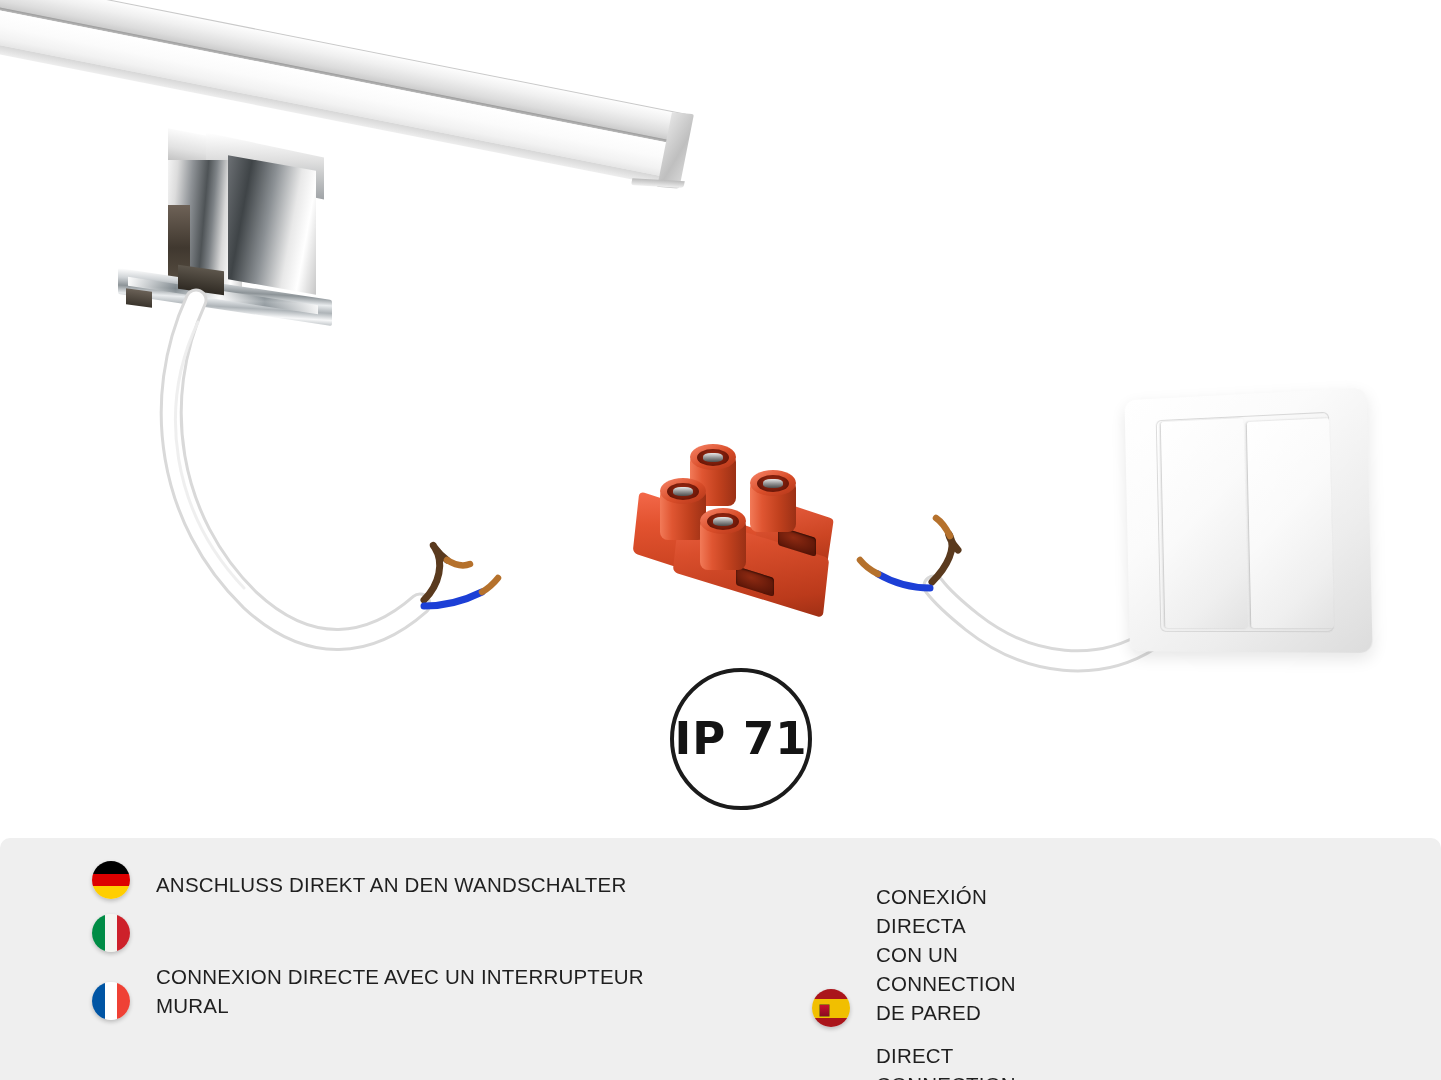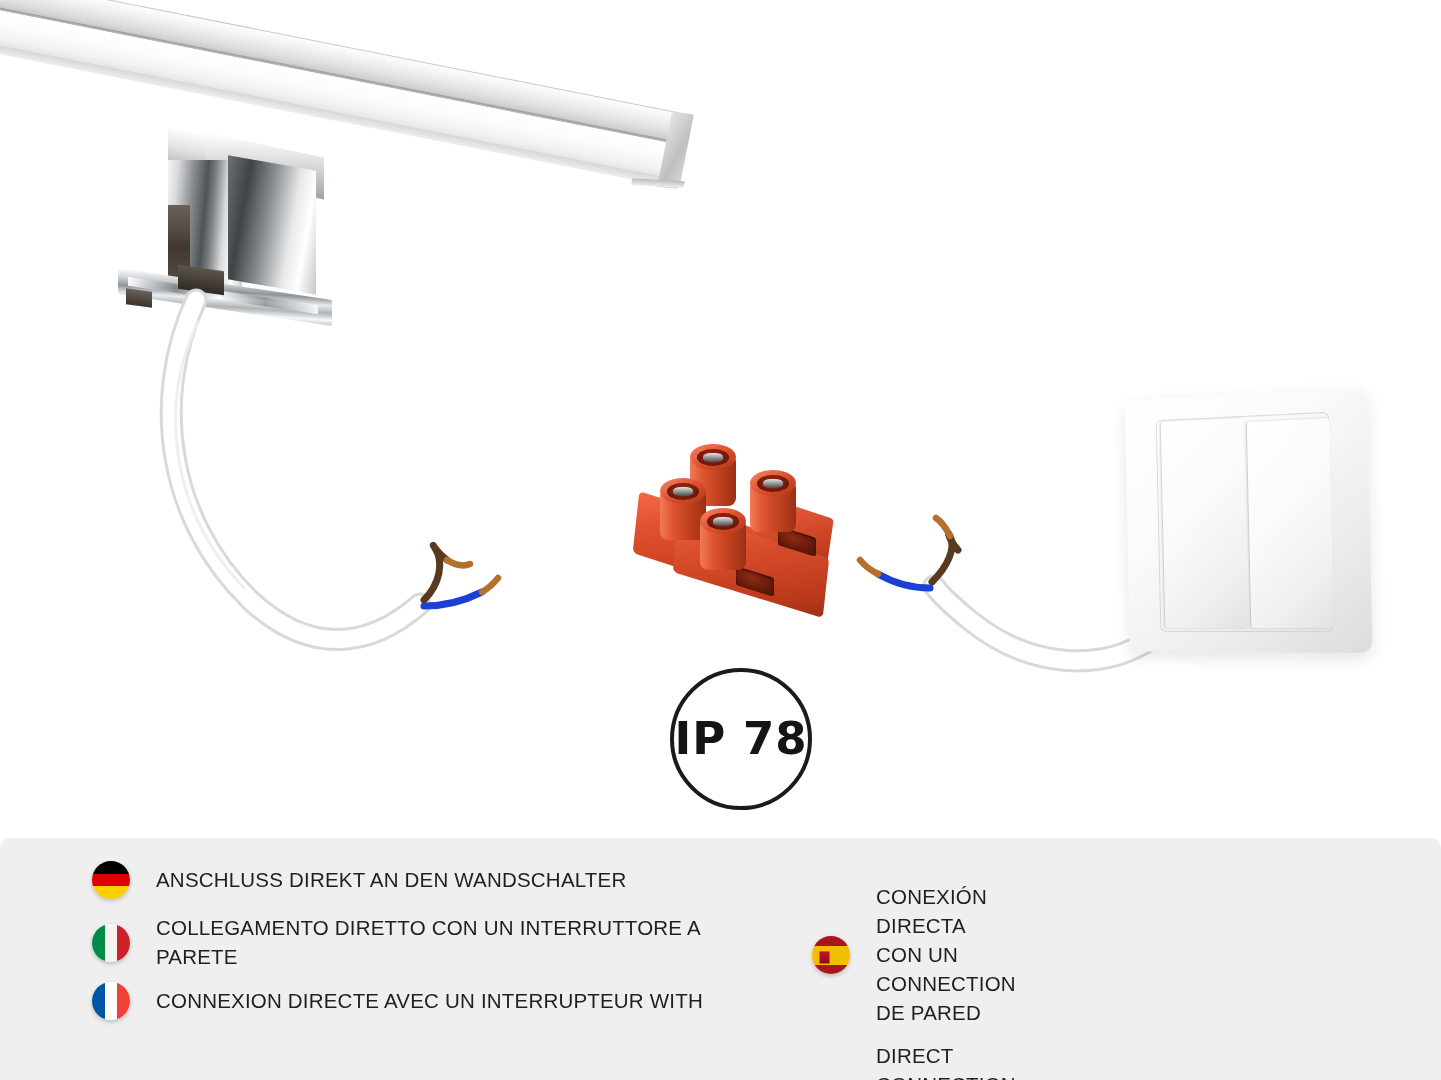--- a/index.html
+++ b/index.html
@@ -308,21 +308,21 @@
   .col {
     box-sizing: border-box;
     padding-top: 22px;
   }
   .col.left  { width: 720px; padding-left: 92px; }
   .col.right { width: 721px; padding-left: 812px; position: absolute; left:0; top:0; padding-left: 0; }
   .col.right .rows { margin-left: 812px; }
 
   .lang-row {
     display: flex;
-    align-items: center;
+    align-items: flex-end;
     margin-bottom: 14px;
   }
   .lang-row.r2 { margin-bottom: 10px; }
 
   .flag {
     position: relative;
     width: 38px; height: 38px;
     border-radius: 50%;
     overflow: hidden;
     flex: 0 0 38px;
@@ -427,21 +427,21 @@
       </div>
       <div class="conn-port p3">
         <div class="tube"></div>
           <div class="rim"></div>
           <div class="hole"></div>
           <div class="metal"></div>
       </div>
     </div>
 
     <div class="ip-badge">
-      <span class="ip-badge-text">IP 78</span>
+      <span class="ip-badge-text">IP 71</span>
     </div>
 
     <svg class="cable-svg" width="1441" height="838">
       <path d="M1150,640 C1100,672 1030,668 972,622 C952,606 940,594 934,586" fill="none" stroke="#d9d9d9" stroke-width="23" stroke-linecap="round"></path>
       <path d="M1150,640 C1100,672 1030,668 972,622 C952,606 940,594 934,586" fill="none" stroke="#ffffff" stroke-width="17" stroke-linecap="round"></path>
 
       <path d="M932,582 C948,566 956,548 950,536 C946,528 950,542 958,550" fill="none" stroke="#5a3a1e" stroke-width="7" stroke-linecap="round"></path>
       <path d="M950,536 C946,528 942,522 936,518" fill="none" stroke="#b5712c" stroke-width="6.5" stroke-linecap="round"></path>
 
       <path d="M930,588 C908,588 892,582 878,574" fill="none" stroke="#1c3fd6" stroke-width="7" stroke-linecap="round"></path>
@@ -469,30 +469,29 @@
         </span>
         <span class="lang-text">ANSCHLUSS DIREKT AN DEN WANDSCHALTER</span>
       </div>
 
       <div class="lang-row r2">
         <span class="flag">
           <span class="v3" style="left:0;    background:#008C45;"></span>
           <span class="v3" style="left:33.3%;background:#F4F5F0;"></span>
           <span class="v3" style="left:66.6%;background:#CD212A;"></span>
         </span>
-        <span class="lang-text">COLLEGAMENTO DIRETTO CON UN INTERRUTTORE A PARETE</span>
       </div>
 
       <div class="lang-row r2">
         <span class="flag">
           <span class="v3" style="left:0;    background:#0055A4;"></span>
           <span class="v3" style="left:33.3%;background:#FFFFFF;"></span>
           <span class="v3" style="left:66.6%;background:#EF4135;"></span>
         </span>
-        <span class="lang-text">CONNEXION DIRECTE AVEC UN INTERRUPTEUR WITH</span>
+        <span class="lang-text">CONNEXION DIRECTE AVEC UN INTERRUPTEUR MURAL</span>
       </div>
 
     </div>
 
     <div class="col right">
       <div class="rows" style="padding-top:22px;">
 
         <div class="lang-row">
           <span class="flag">
             <span class="h3" style="top:0;     height:25%;  background:#AA151B;"></span>

